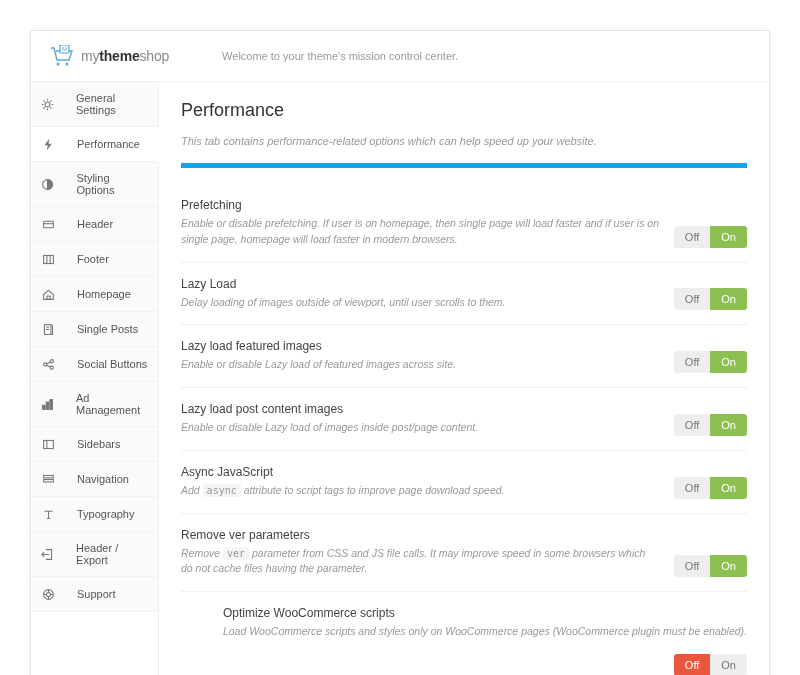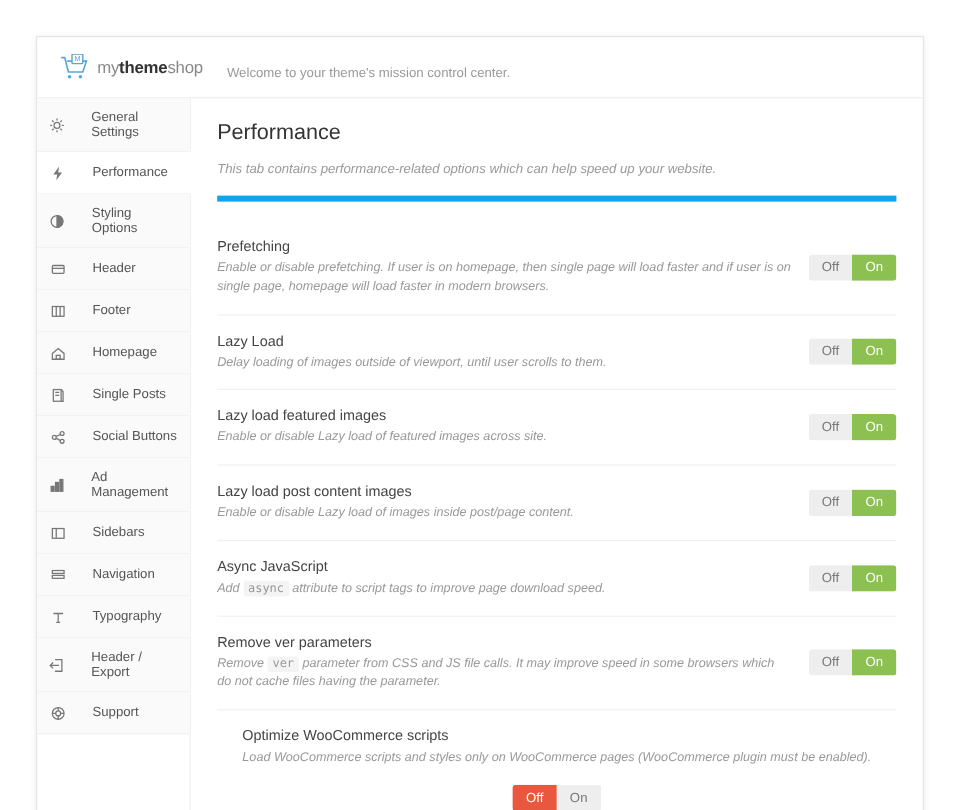--- a/index.html
+++ b/index.html
@@ -11,23 +11,24 @@
   padding: 30px;
 }
 .panel {
   width: 740px;
   border: 1px solid #e5e5e5;
   box-shadow: 0 1px 6px rgba(0,0,0,0.08);
   background: #fff;
 }
 .header {
   display: flex;
-  align-items: flex-end;
+  align-items: center;
   padding: 14px 18px;
   border-bottom: 1px solid #eee;
+  gap: 33px;
 }
 .logo {
   display: flex;
   align-items: center;
   gap: 6px;
   margin-right: 20px;
 }
 .logo-icon { width: 26px; height: 22px; }
 .logo-text { font-size: 14px; color: #444; letter-spacing: -0.2px; }
 .logo-text .light { font-weight: 300; color: #888; }
@@ -77,21 +78,21 @@
 .page-desc {
   font-size: 11px;
   font-style: italic;
   color: #999;
   padding-bottom: 16px;
   border-bottom: 5px solid #0ea5e9;
   margin-bottom: 16px;
 }
 .option {
   display: flex;
-  align-items: center;
+  align-items: flex-end;
   padding: 14px 0;
   border-bottom: 1px solid #f0f0f0;
   gap: 14px;
 }
 .option:last-child { border-bottom: none; flex-direction: column; }
 .option-text { flex: 1; }
 .option-title {
   font-size: 12px;
   color: #444;
   margin-bottom: 4px;

